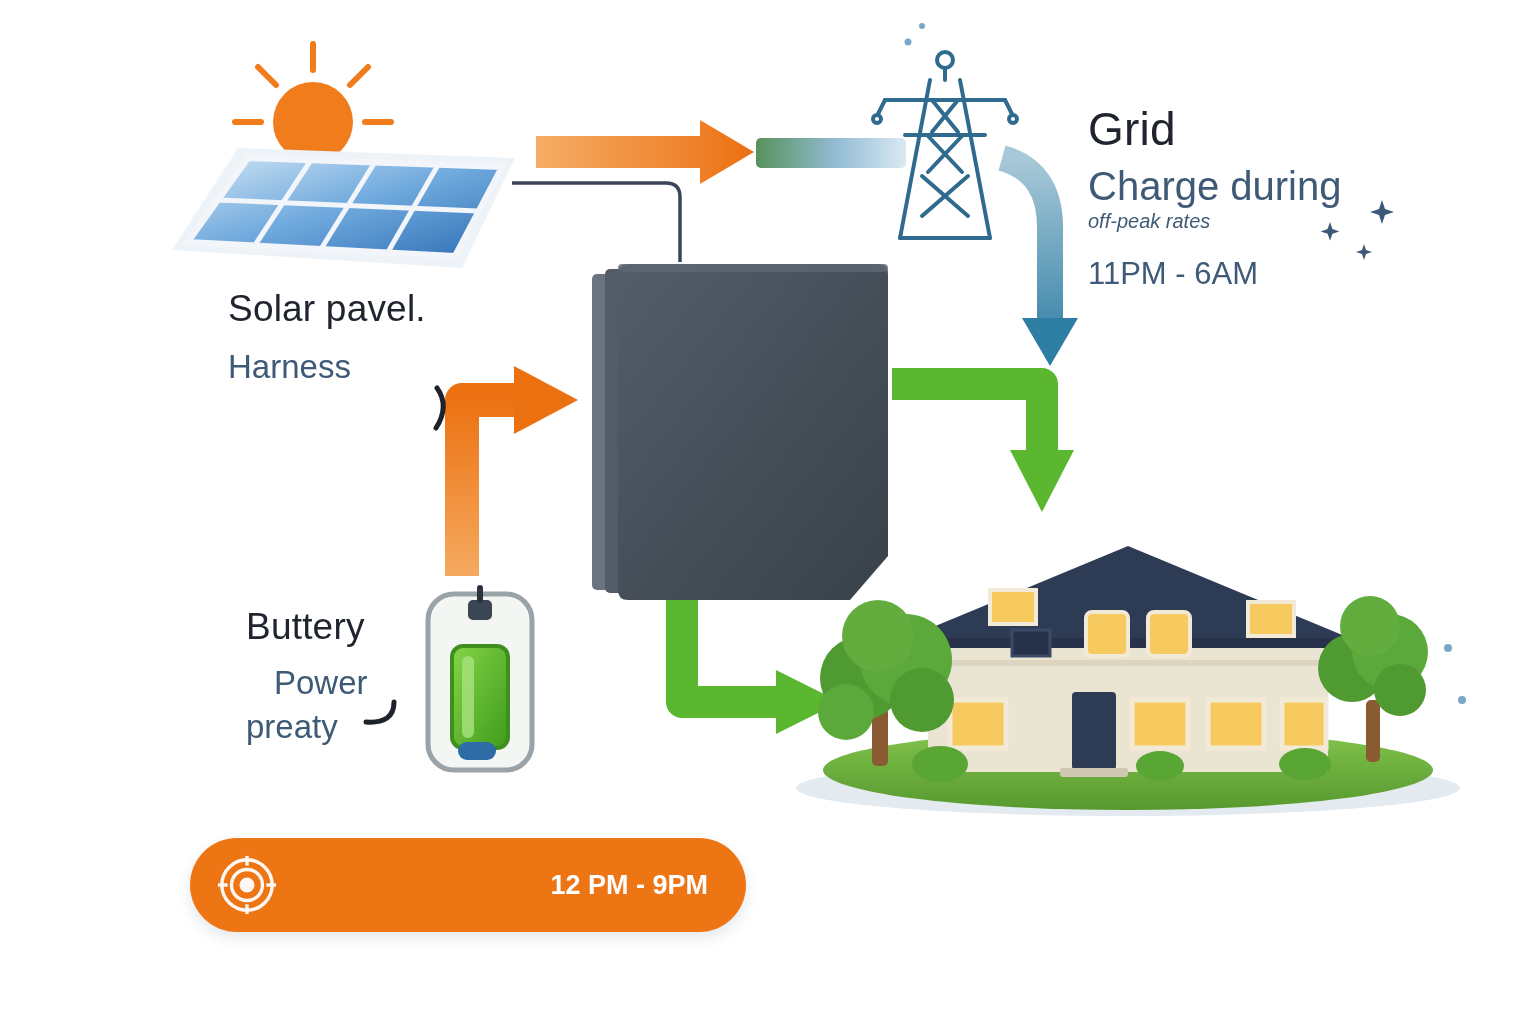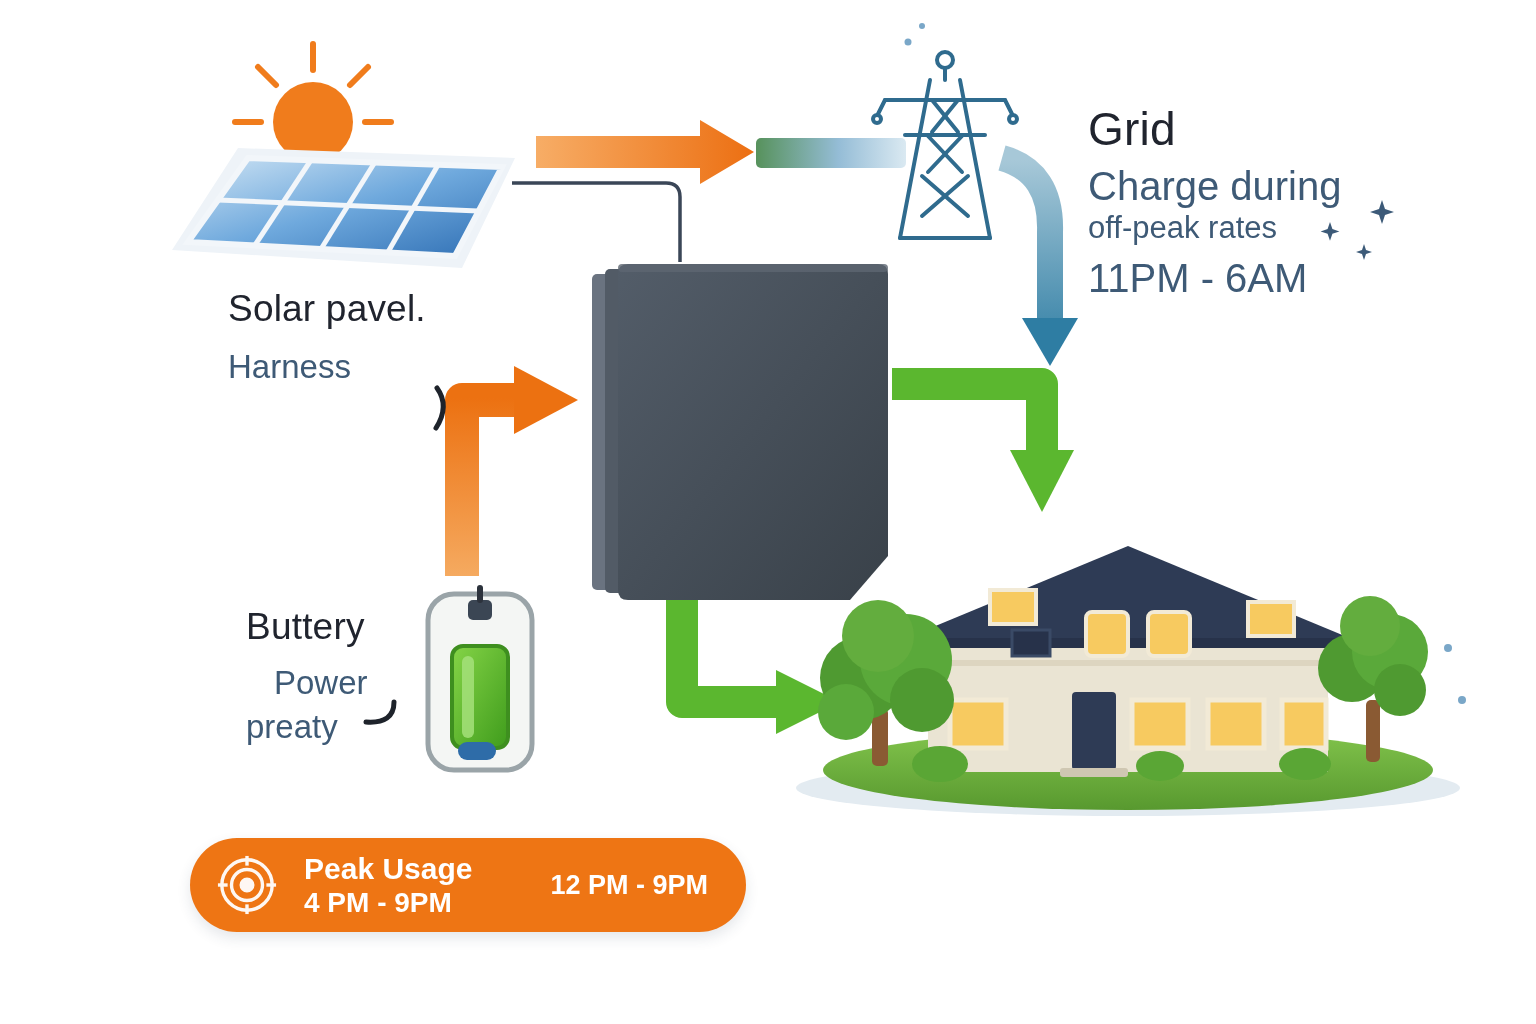--- a/index.html
+++ b/index.html
@@ -210,40 +210,36 @@
       <path d="M 437 388 Q 450 406 436 428"></path>
       <path d="M 366 722 Q 394 724 394 702"></path>
     </g>
   </svg>
 
   <div class="txt title" style="left:228px;top:288px;">Solar pavel.</div>
   <div class="txt cap" style="left:228px;top:348px;">Harness</div>
 
   <div class="txt title grid-title" style="left:1088px;top:102px;">Grid</div>
   <div class="txt cap" style="left:1088px;top:164px;font-size:40px;">Charge during</div>
-  <div class="txt cap" style="left:1088px;top:210px;font-size:31px;">off-peak rates</div>
-  <div class="txt cap" style="left:1088px;top:256px;font-size:40px;">11PM - 6AM</div>
+  <div class="txt cap" style="left:1088px;top:210px;font-size:20px;font-style:italic;">off-peak rates</div>
+  <div class="txt cap" style="left:1088px;top:256px;font-size:31px;">11PM - 6AM</div>
 
   <div class="txt title" style="left:246px;top:606px;">Buttery</div>
   <div class="txt cap" style="left:246px;top:664px;margin-left:28px;">Power</div>
   <div class="txt cap" style="left:246px;top:708px;">preaty</div>
 
   <div class="badge badge-orange">
     <svg class="icon" viewBox="0 0 64 64" aria-hidden="true">
       <g stroke="#ffffff" stroke-width="3.5" fill="none" opacity="0.95">
         <circle cx="32" cy="32" r="26"></circle>
         <circle cx="32" cy="32" r="16"></circle>
         <circle cx="32" cy="32" r="6" fill="#ffffff"></circle>
         <line x1="32" y1="2" x2="32" y2="12"></line>
         <line x1="32" y1="52" x2="32" y2="62"></line>
         <line x1="2" y1="32" x2="12" y2="32"></line>
         <line x1="52" y1="32" x2="62" y2="32"></line>
       </g>
     </svg>
-    <div class="col">
-      <span class="b-title">Peak Usage</span>
-      <span class="b-sub">4 PM - 9PM</span>
-    </div>
     <span class="b-time">12 PM - 9PM</span>
   </div>
 
 
 </div>
 
 </body></html>

